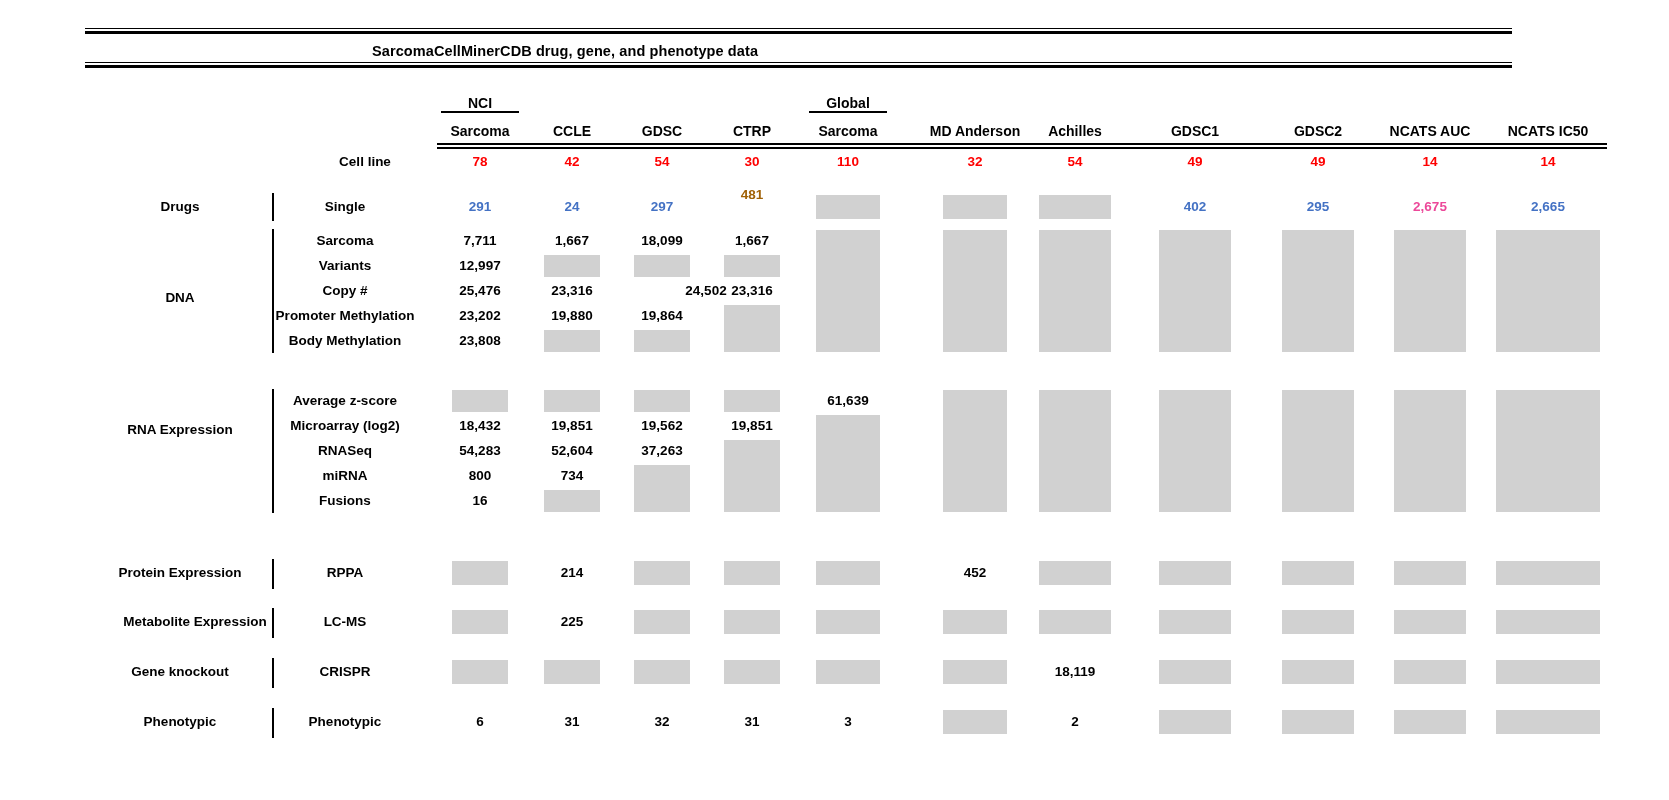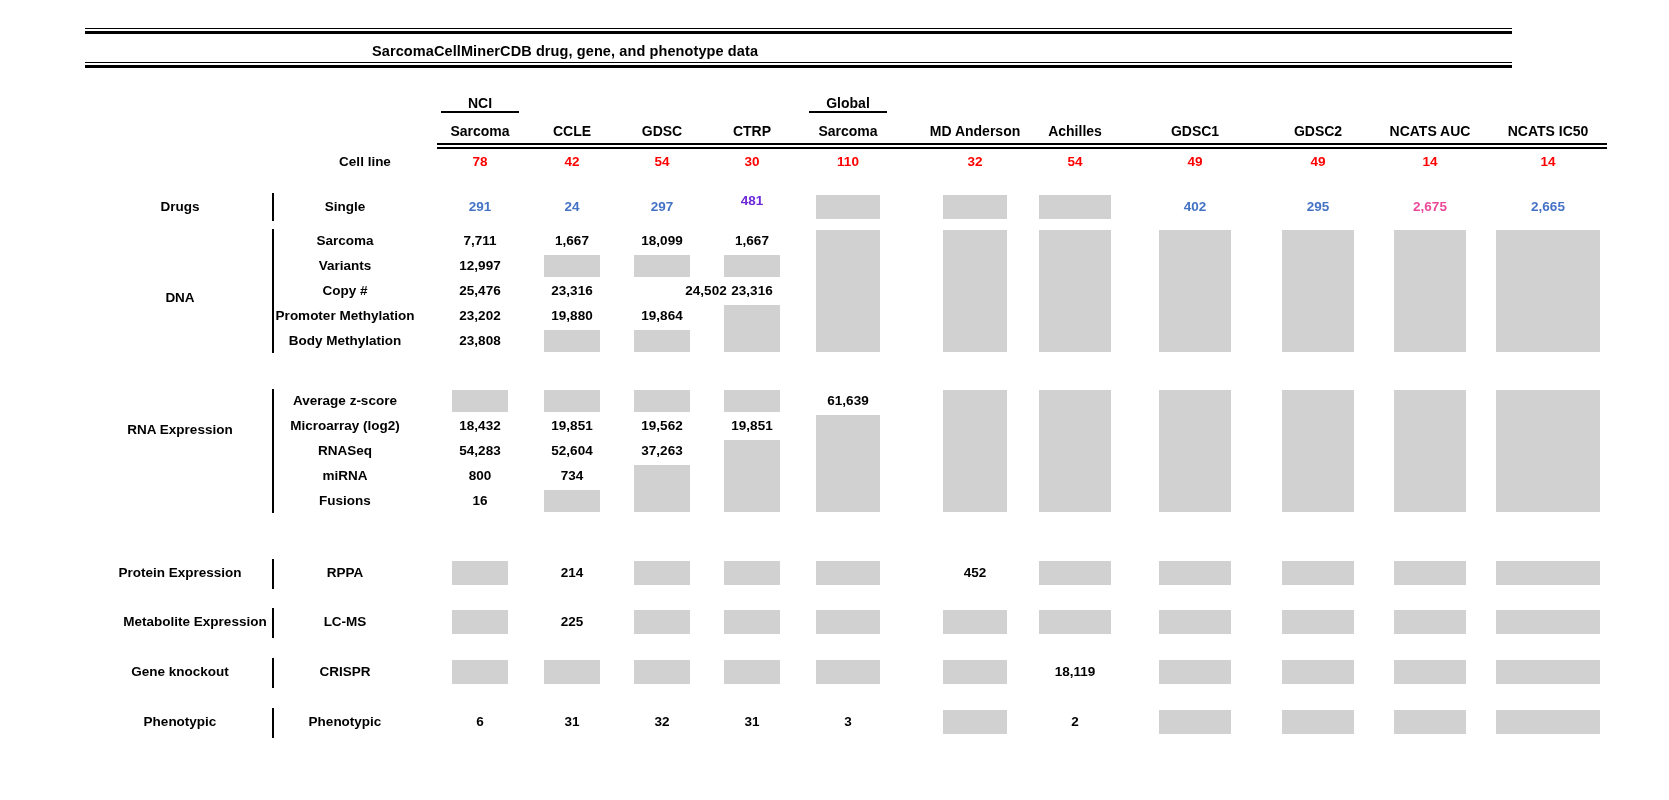--- a/index.html
+++ b/index.html
@@ -63,21 +63,21 @@
       <div class="cell " style="left: 1195px; top: 153px; color: rgb(254, 0, 0);">49</div>
       <div class="cell " style="left: 1318px; top: 153px; color: rgb(254, 0, 0);">49</div>
       <div class="cell " style="left: 1430px; top: 153px; color: rgb(254, 0, 0);">14</div>
       <div class="cell " style="left: 1548px; top: 153px; color: rgb(254, 0, 0);">14</div>
       <div class="cell " style="left:180px;top:198px;">Drugs</div>
       <div class="vline" style="left:272px;top:193px;height:28px;"></div>
       <div class="cell " style="left:345px;top:198px;">Single</div>
       <div class="cell " style="left: 480px; top: 198px; color: rgb(68, 114, 196);">291</div>
       <div class="cell " style="left: 572px; top: 198px; color: rgb(68, 114, 196);">24</div>
       <div class="cell " style="left: 662px; top: 198px; color: rgb(68, 114, 196);">297</div>
-      <div class="cell " style="left: 752px; top: 192px; color: #6d28d9;">481</div>
+      <div class="cell " style="left: 752px; top: 186px; color: #a16207;">481</div>
       <div class="cell " style="left: 1195px; top: 198px; color: rgb(68, 114, 196);">402</div>
       <div class="cell " style="left: 1318px; top: 198px; color: rgb(68, 114, 196);">295</div>
       <div class="cell " style="left: 1430px; top: 198px; color: #ec4899;">2,675</div>
       <div class="cell " style="left: 1548px; top: 198px; color: rgb(68, 114, 196);">2,665</div>
       <div class="gray" style="left:816px;top:195px;width:64px;height:24px;background:#d1d1d1;"></div>
       <div class="gray" style="left:943px;top:195px;width:64px;height:24px;background:#d1d1d1;"></div>
       <div class="gray" style="left:1039px;top:195px;width:72px;height:24px;background:#d1d1d1;"></div>
       <div class="cell " style="left:180px;top:289px;">DNA</div>
       <div class="vline" style="left:272px;top:229px;height:124px;"></div>
       <div class="cell " style="left:345px;top:232px;">Sarcoma</div>

